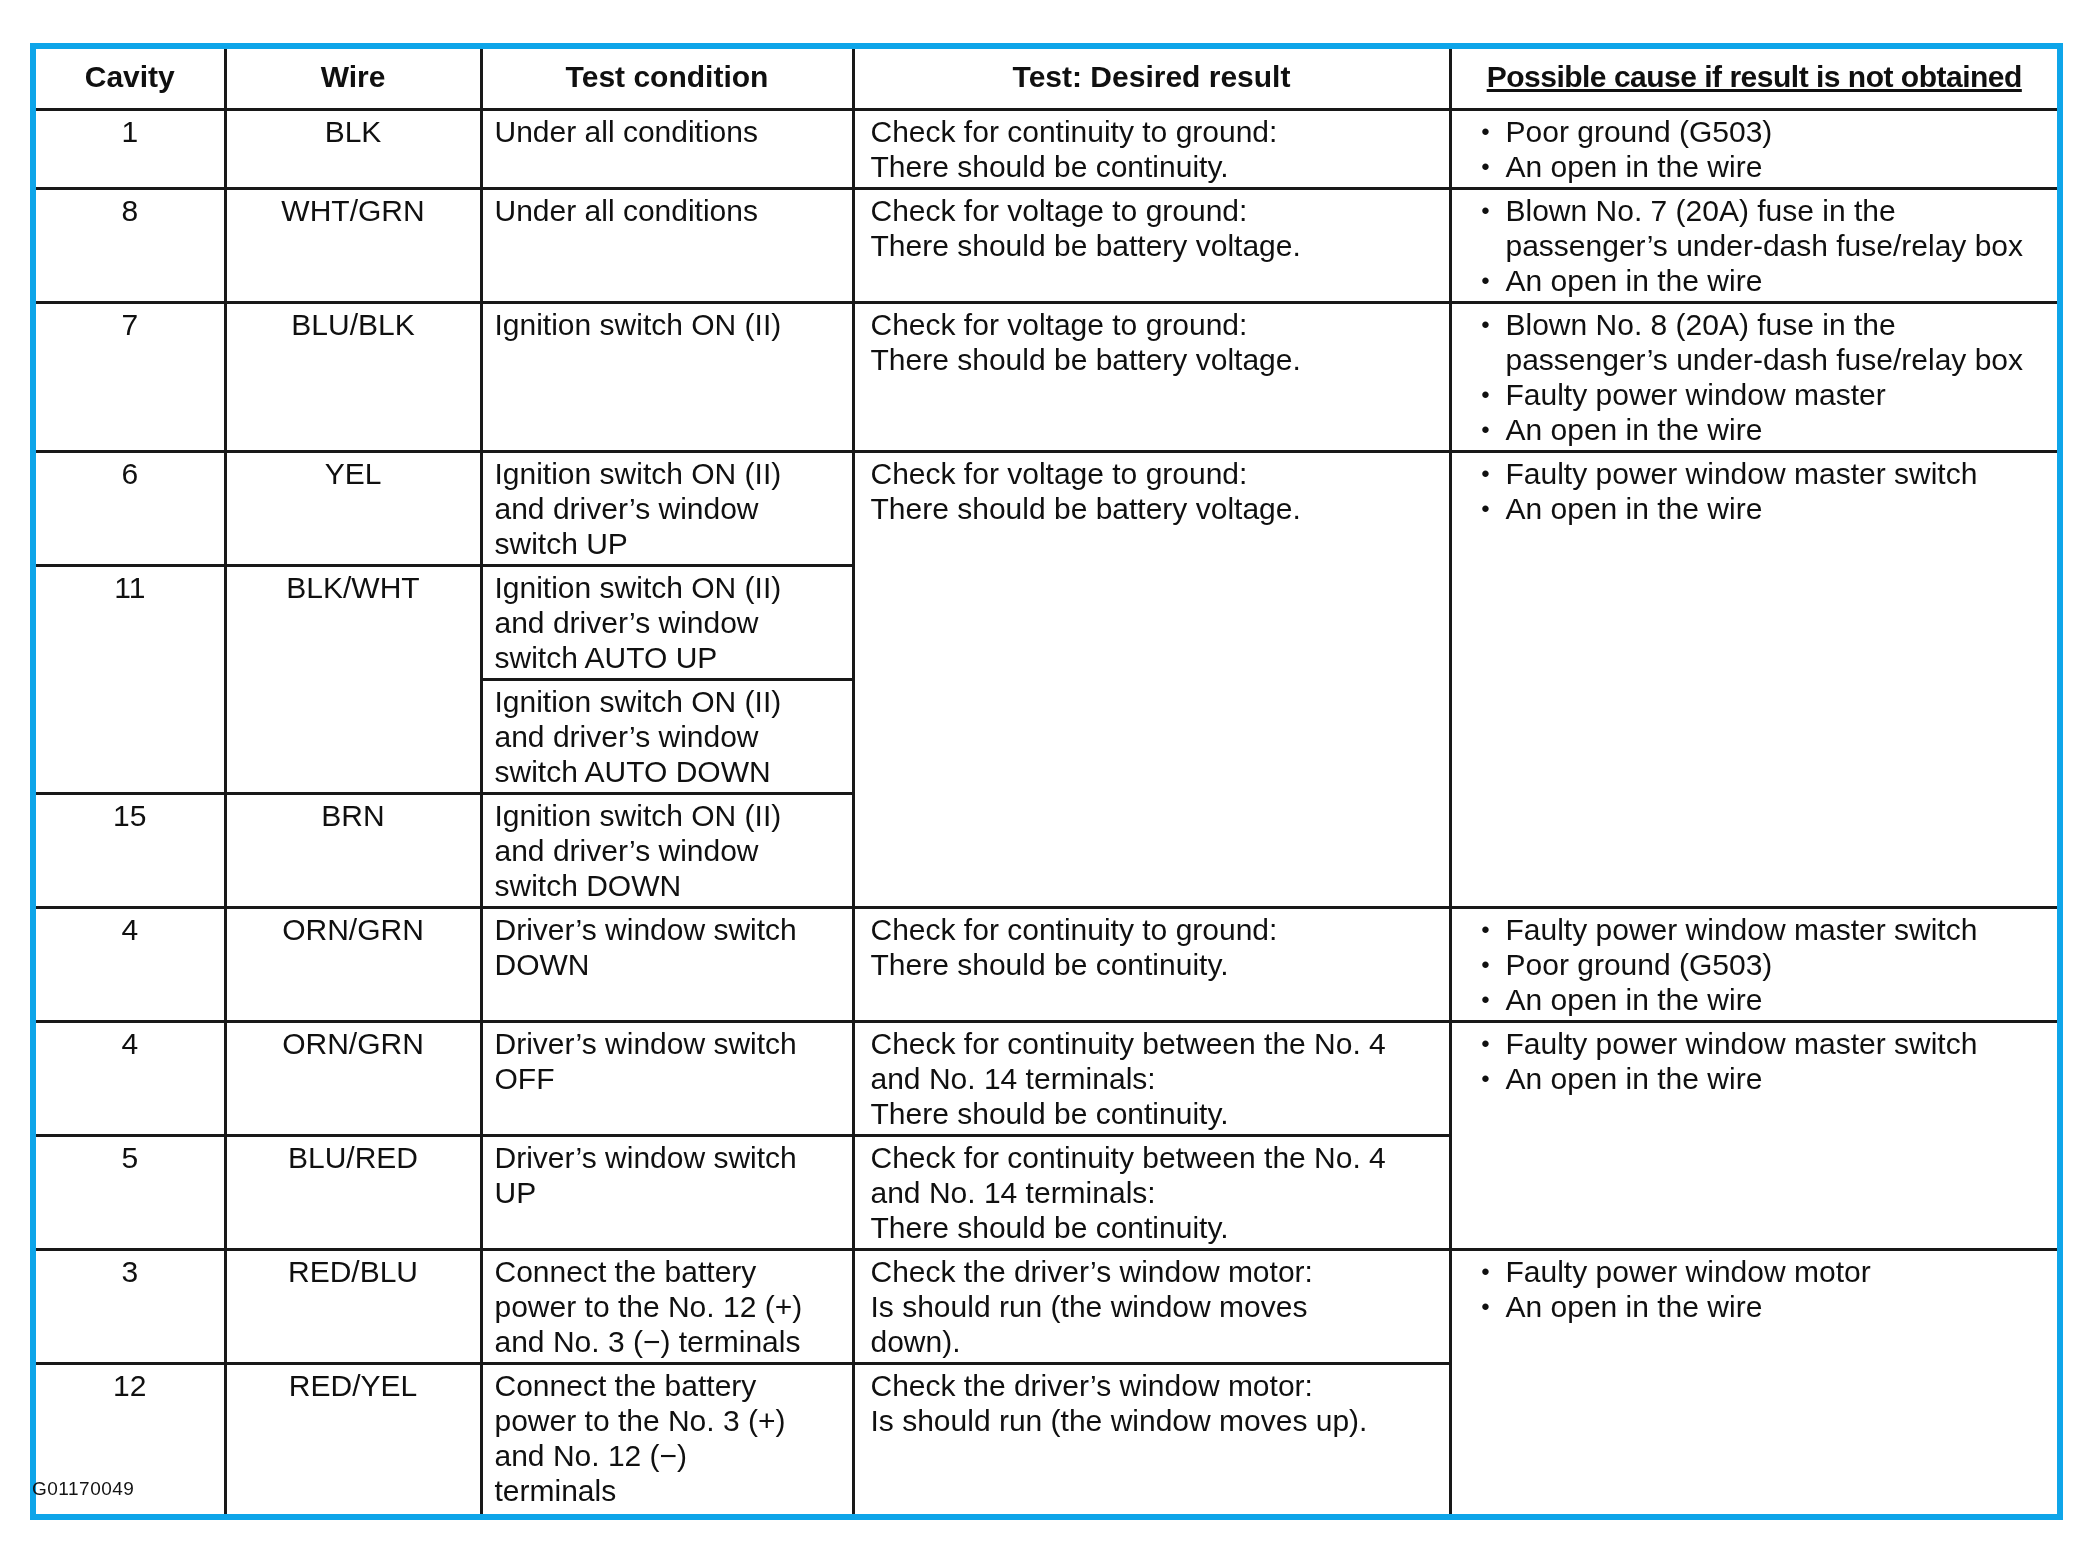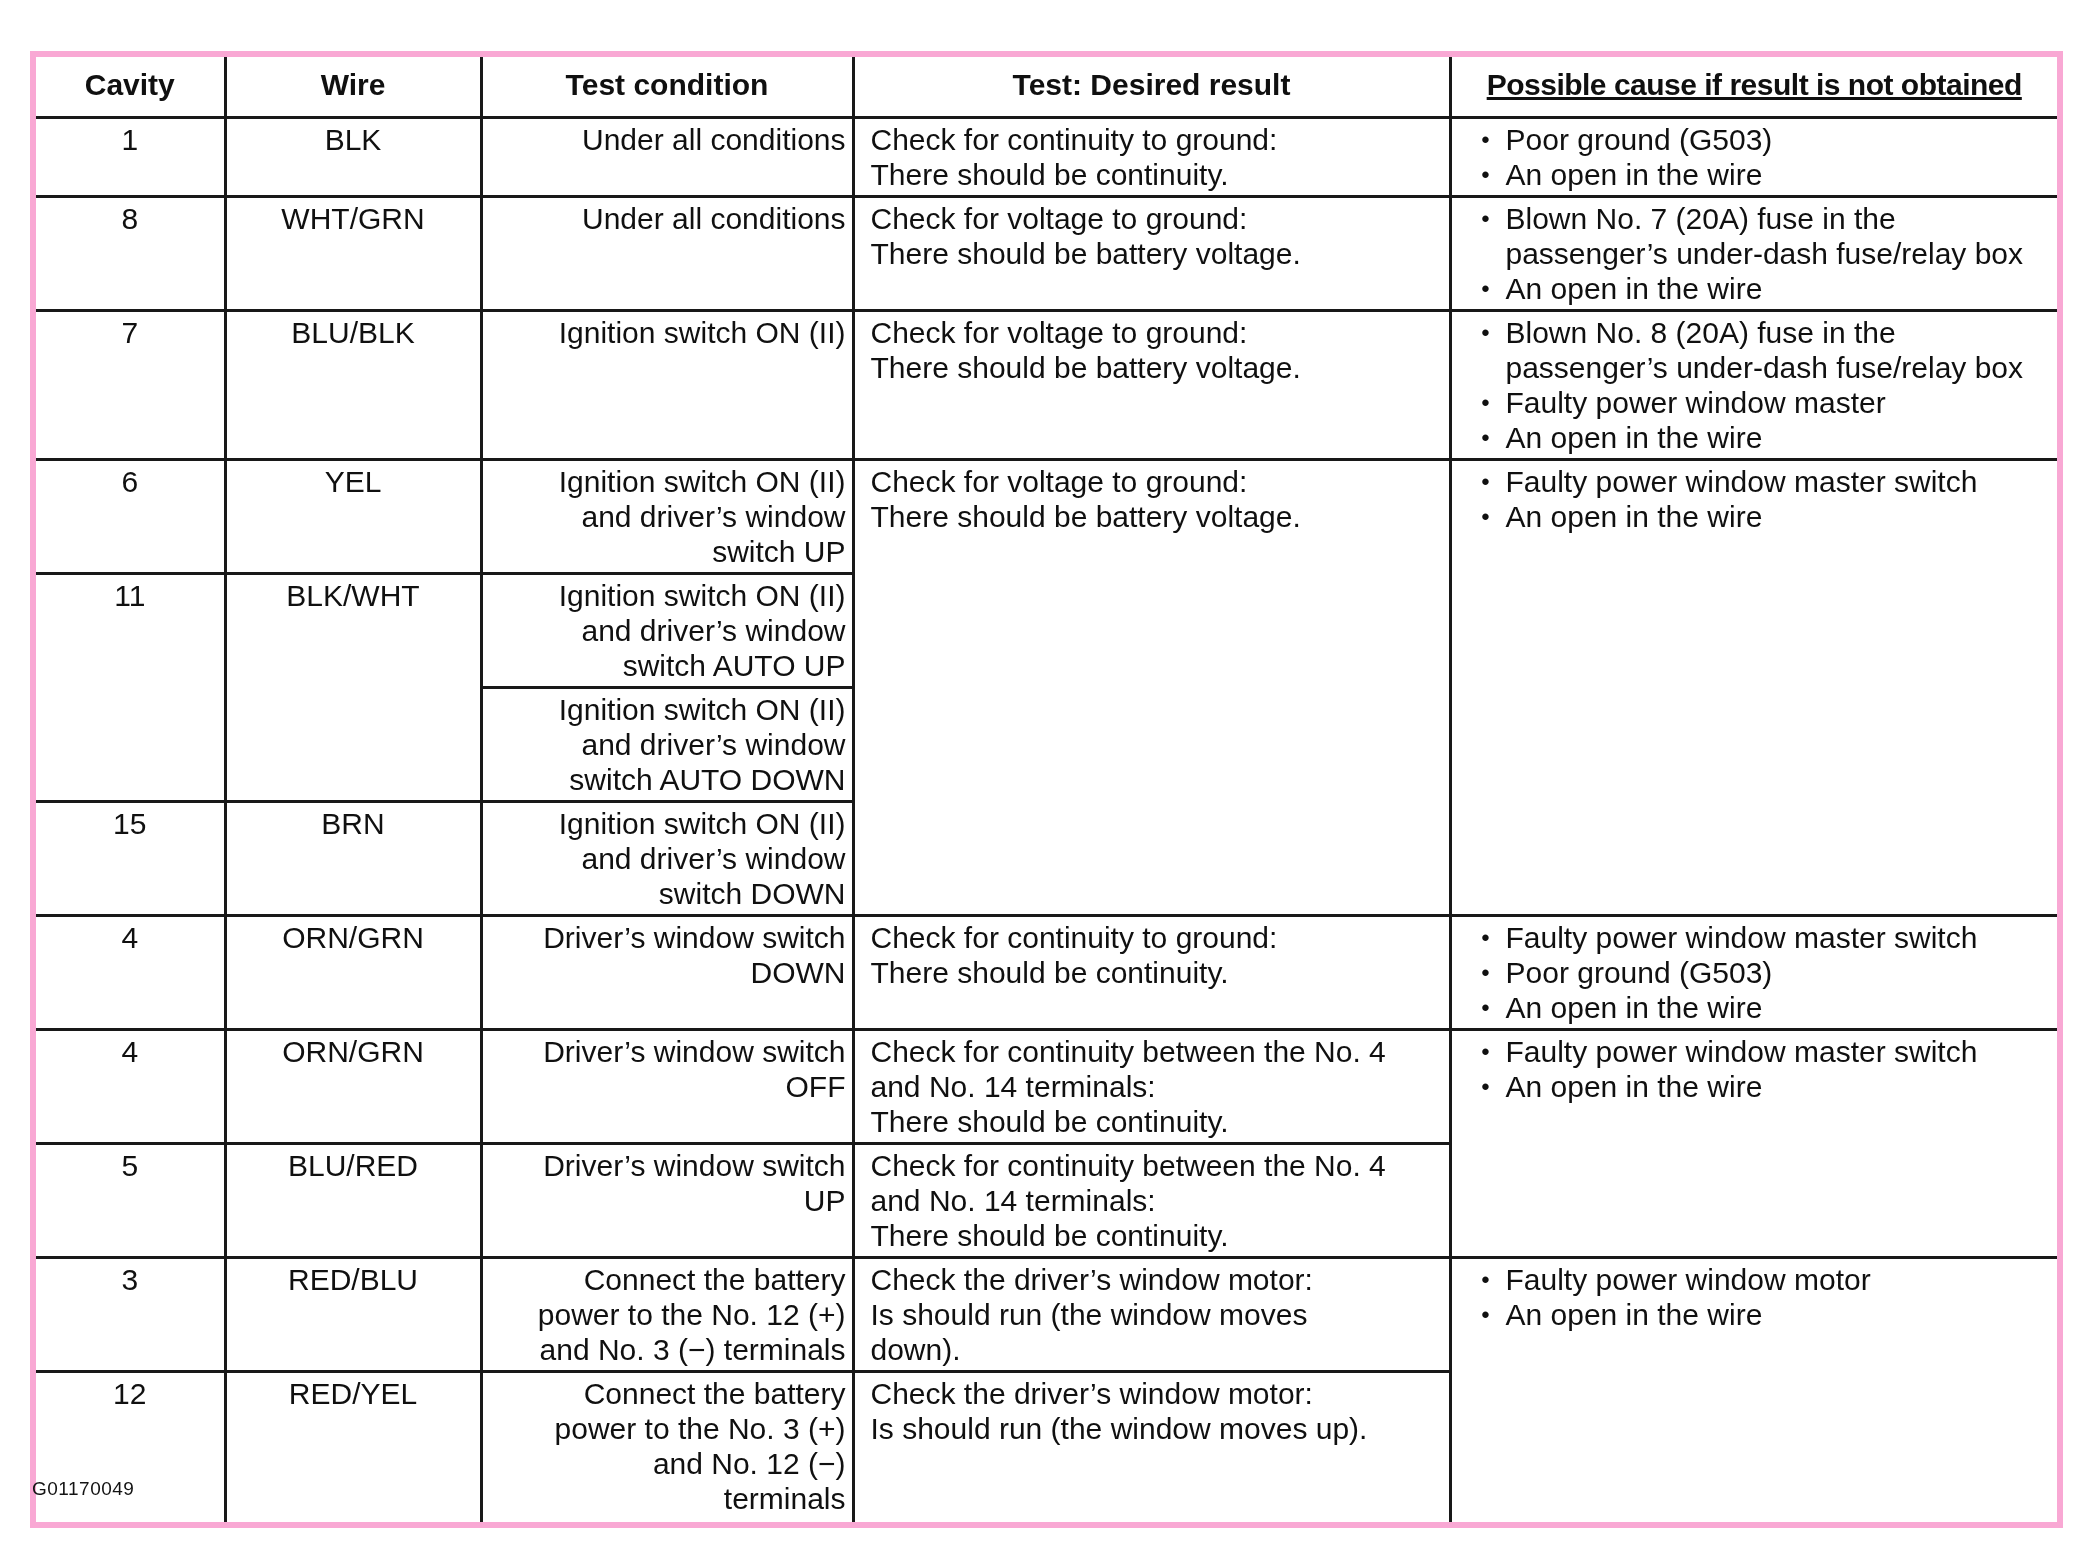--- a/index.html
+++ b/index.html
@@ -6,42 +6,42 @@
   body {
     width: 2090px; height: 1553px;
     background: #ffffff;
     font-family: "Liberation Sans", sans-serif;
     color: #101010;
     -webkit-font-smoothing: antialiased;
   }
   .sheet { position: relative; width: 2090px; height: 1553px; overflow: hidden; }
 
   table.spec {
-    position: absolute; left: 30px; top: 51px;
+    position: absolute; left: 30px; top: 43px;
     width: 2027px;
     border-collapse: collapse;
     table-layout: fixed;
-    border: 6px solid #f9a8d4;
+    border: 6px solid #0ea5e9;
   }
   table.spec th, table.spec td {
     border: 3px solid #181818;
     vertical-align: top;
     font-size: 30px;
     line-height: 35px;
     overflow: hidden;
   }
   table.spec th {
     font-weight: bold;
     text-align: center;
     padding: 11px 4px 6px 4px;
     line-height: 34px;
   }
   th.h-cause { letter-spacing: -0.5px; text-decoration: underline; }
   td.c-num, td.c-wire { text-align: center; padding-top: 3px; }
-  td.c-cond { padding: 3px 6px 3px 12px; white-space: pre-line; text-align: right; }
+  td.c-cond { padding: 3px 6px 3px 12px; white-space: pre-line; }
   td.c-res  { padding: 3px 6px 3px 16px; white-space: pre-line; }
   td.c-cause { padding: 3px 6px 3px 0; }
 
   .li { display: flex; align-items: flex-start; padding-left: 14px; margin: 0; }
   .bullet {
     flex: 0 0 40px;
     text-align: center;
     font-size: 24px;
     line-height: 35px;
   }

